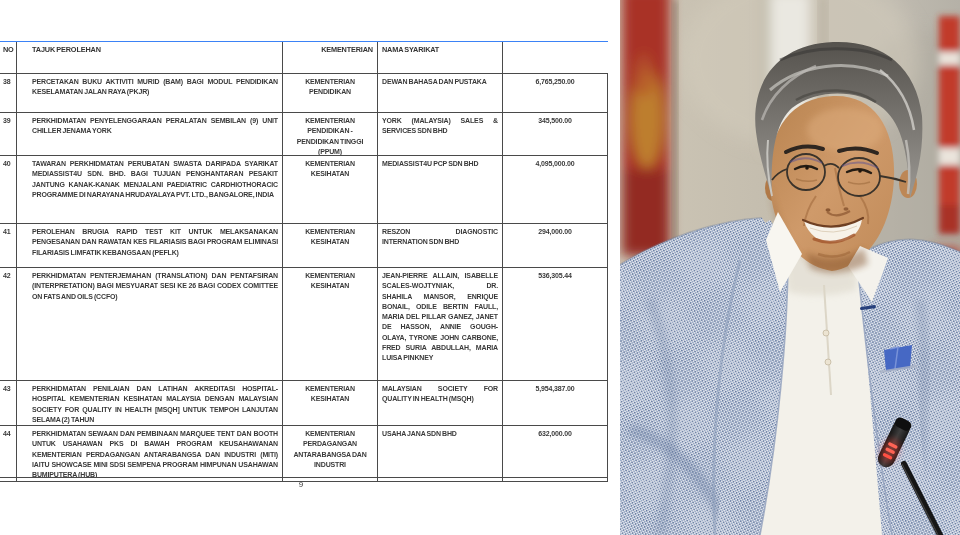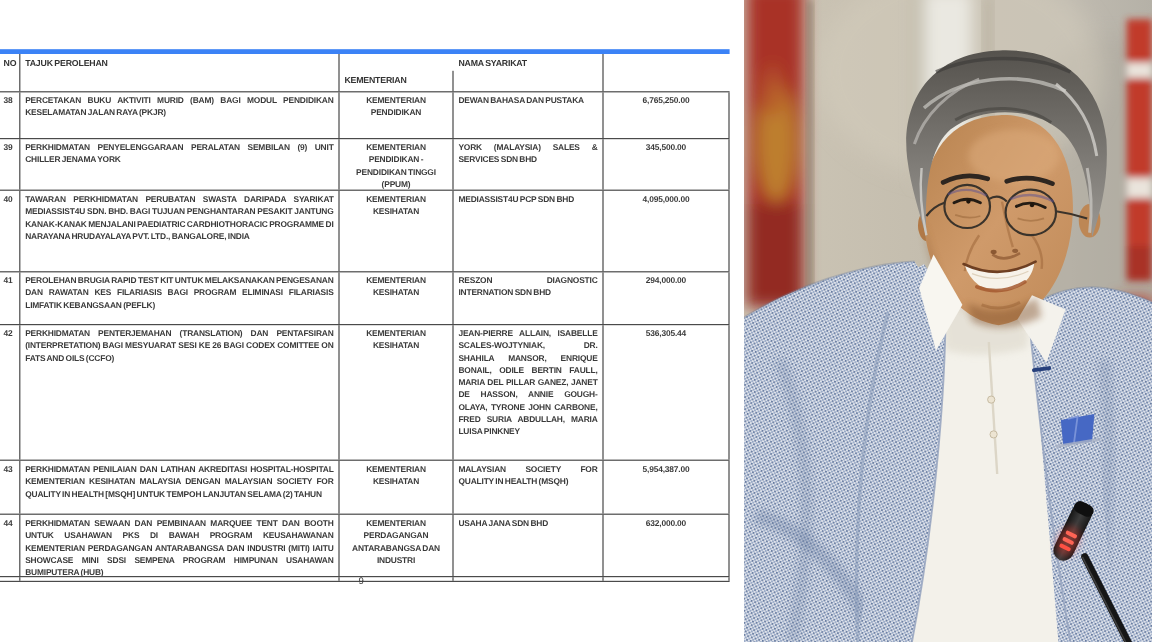--- a/index.html
+++ b/index.html
@@ -4,46 +4,46 @@
 <style>
   html,body{margin:0;padding:0;}
   body{
     width:960px;height:535px;overflow:hidden;position:relative;
     background:#ffffff;font-family:"Liberation Sans",sans-serif;
   }
   
   .doc{position:absolute;left:0;top:0;width:620px;height:535px;background:#fff;}
   .proc-table{
     position:absolute;left:0;top:41px;width:608px;
-    border-top:4px solid #3b82f6;border-bottom:1px solid #4a4a4a;
+    border-top:1px solid #3b82f6;border-bottom:1px solid #4a4a4a;
     color:#3a3a3a;box-sizing:border-box;
   }
   .trow{
     display:grid;grid-template-columns:17px 266px 95px 125px 105px;
     box-sizing:border-box;
   }
   .trow + .trow{border-top:1px solid #4a4a4a;}
   .cell{
     border-right:1px solid #4a4a4a;box-sizing:border-box;
     padding:3px 4px 0 4px;overflow:hidden;
     font-size:7px;font-weight:bold;line-height:10.3px;
     letter-spacing:-0.15px;word-spacing:-0.6px;
     text-transform:uppercase;
   }
   .thead .cell{font-size:7.3px;line-height:10.5px;color:#333;}
   .h-head{height:31px}
   .h-r0{height:39px}.h-r1{height:43px}.h-r2{height:68px}.h-r3{height:44px}
   .h-r4{height:113px}.h-r5{height:45px}.h-r6{height:52px}
   .c-no{padding-left:3px;padding-right:2px;}
-  .c-tajuk{text-align:justify;}
+  .c-tajuk{text-align:justify;margin-left:11px;}
   .c-kem{text-align:center;}
   .c-sy{text-align:justify;}
   .c-harga{text-align:center;}
   .thead .c-tajuk,.thead .c-sy{text-align:left;}
-  .thead .c-kem,.thead .c-harga{text-align:left;margin-top:14px;}
+  .thead .c-kem,.thead .c-harga{text-align:right;}
   .page-num{
     position:absolute;left:290px;top:480px;width:22px;text-align:center;
     font-size:8px;color:#3a3a3a;
   }
   
   .photo{position:absolute;left:620px;top:0;width:340px;height:535px;overflow:hidden;background:#c4bdae;}
   .photo svg{display:block;}
 </style>
 </head>
 <body>

